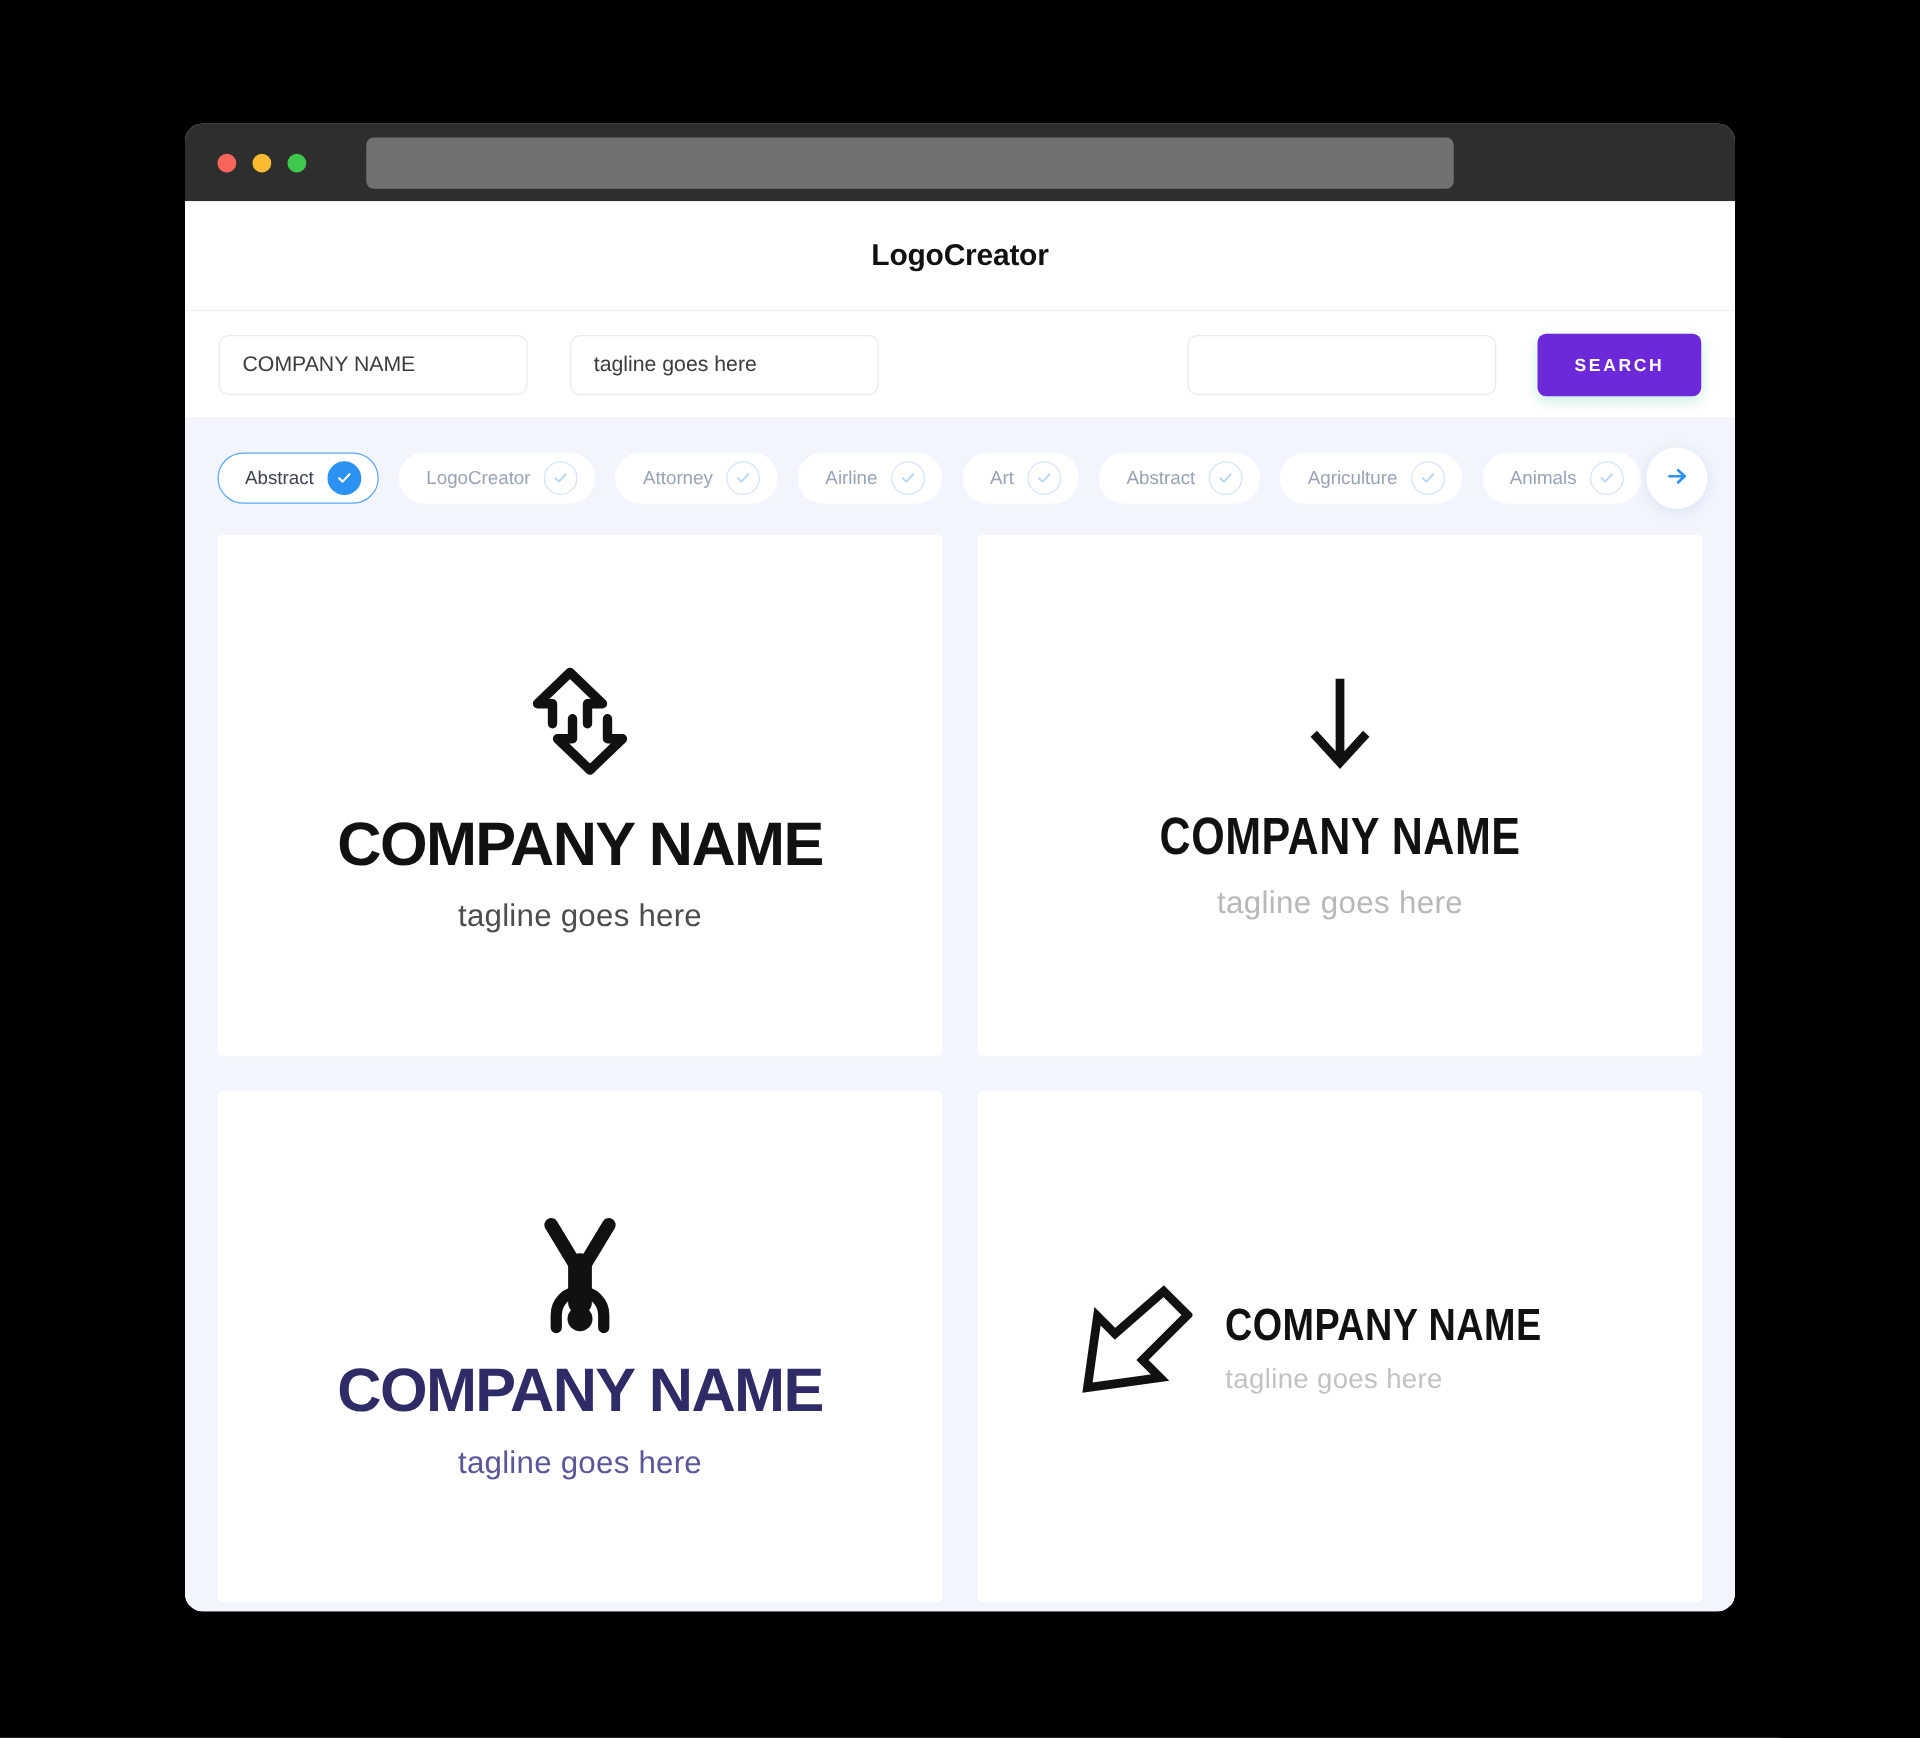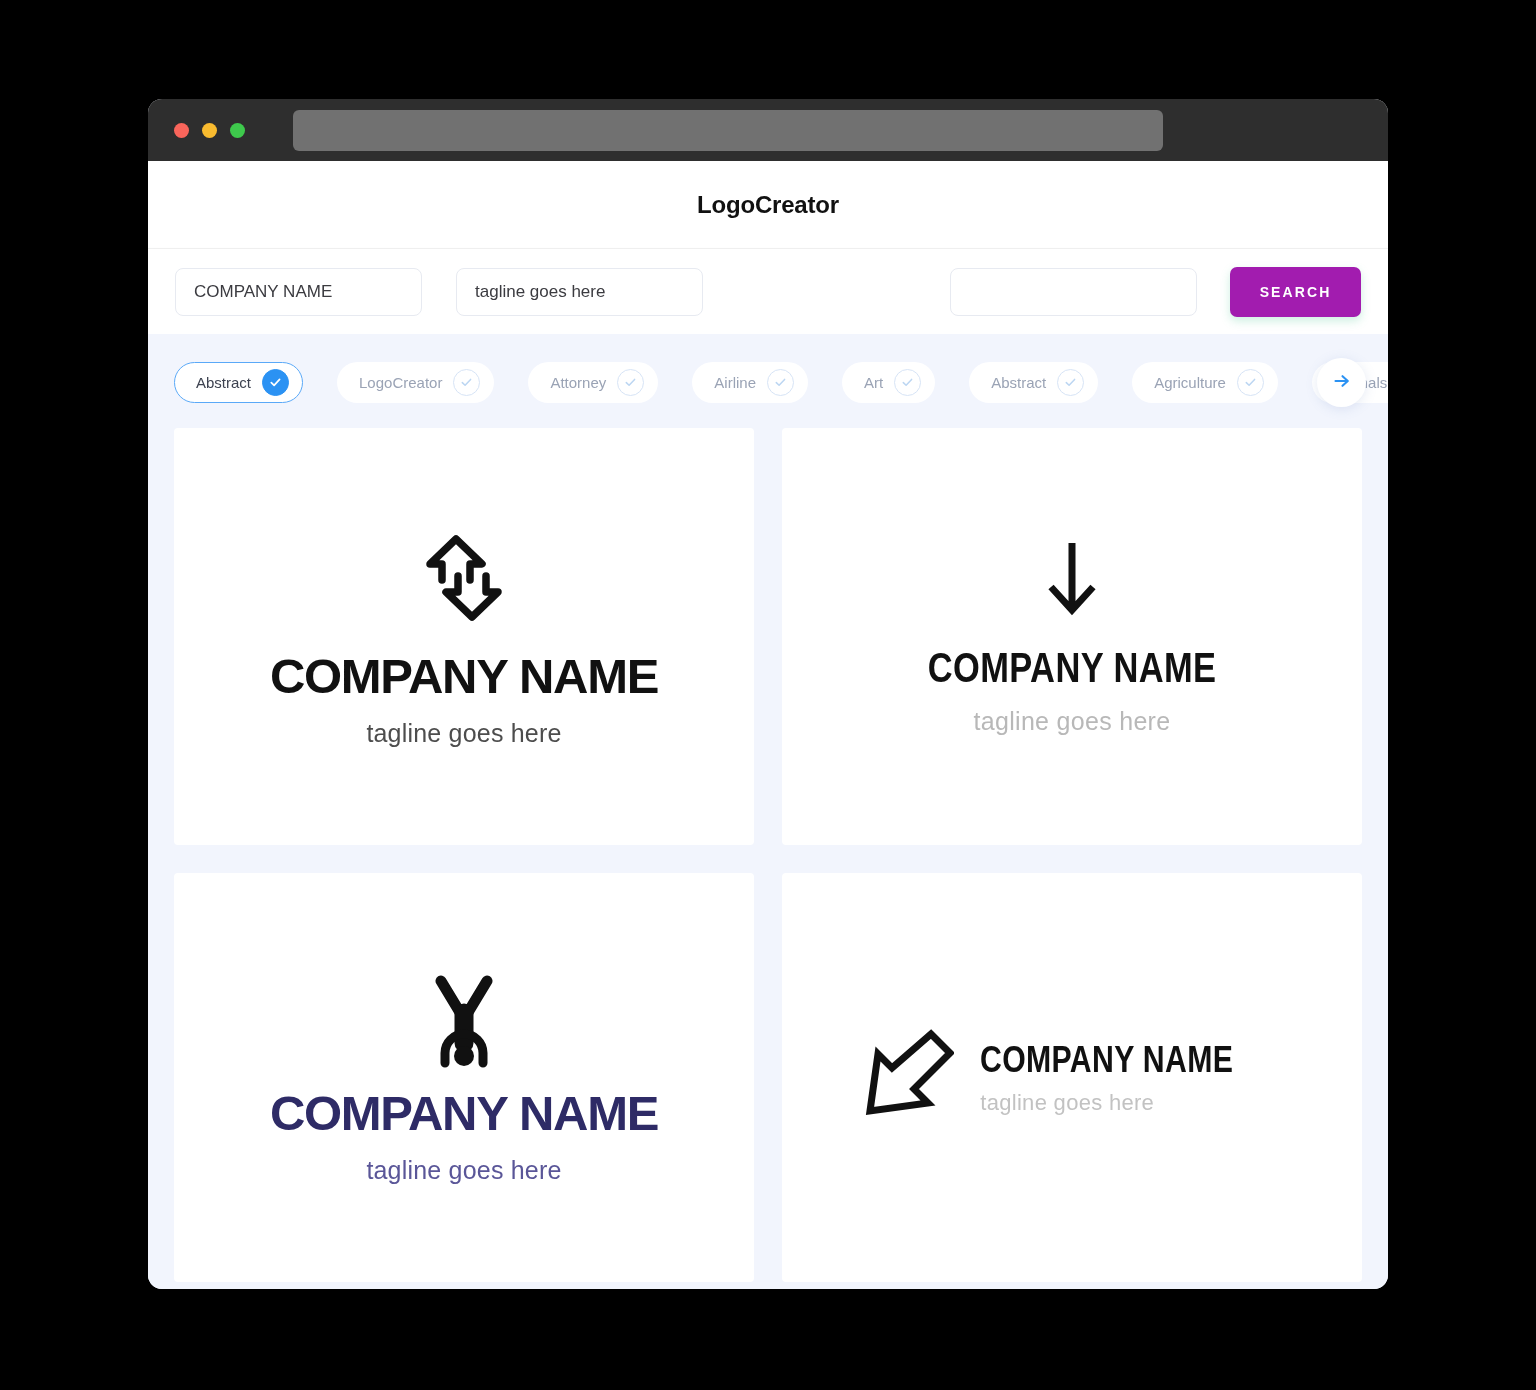--- a/index.html
+++ b/index.html
@@ -97,21 +97,21 @@
   }
   .field.company { width: 247px; }
   .field.tagline { width: 247px; margin-left: 34px; color: #3b3b40; }
   .field.extra   { width: 247px; margin-left: 247px; }
 
   .search-btn {
     margin-left: 33px;
     width: 131px;
     height: 50px;
     border-radius: 7px;
-    background: #a21caf;
+    background: #6d28d9;
     color: #ffffff;
     font-size: 14px;
     letter-spacing: 2.1px;
     font-weight: 600;
     display: flex;
     align-items: center;
     justify-content: center;
     border: none;
     cursor: pointer;
     box-shadow: 0 4px 10px rgba(76,196,149,0.28);
@@ -123,21 +123,21 @@
     position: relative;
     padding: 25px 0 22px 26px;
     background: #f2f5fd;
     overflow: hidden;
     height: 47px;
     box-sizing: content-box;
   }
   .chips {
     display: flex;
     align-items: center;
-    gap: 34px;
+    gap: 16px;
     height: 47px;
   }
   .chip {
     height: 41px;
     border-radius: 21px;
     background: #ffffff;
     display: flex;
     align-items: center;
     gap: 11px;
     padding: 0 13px 0 21px;

